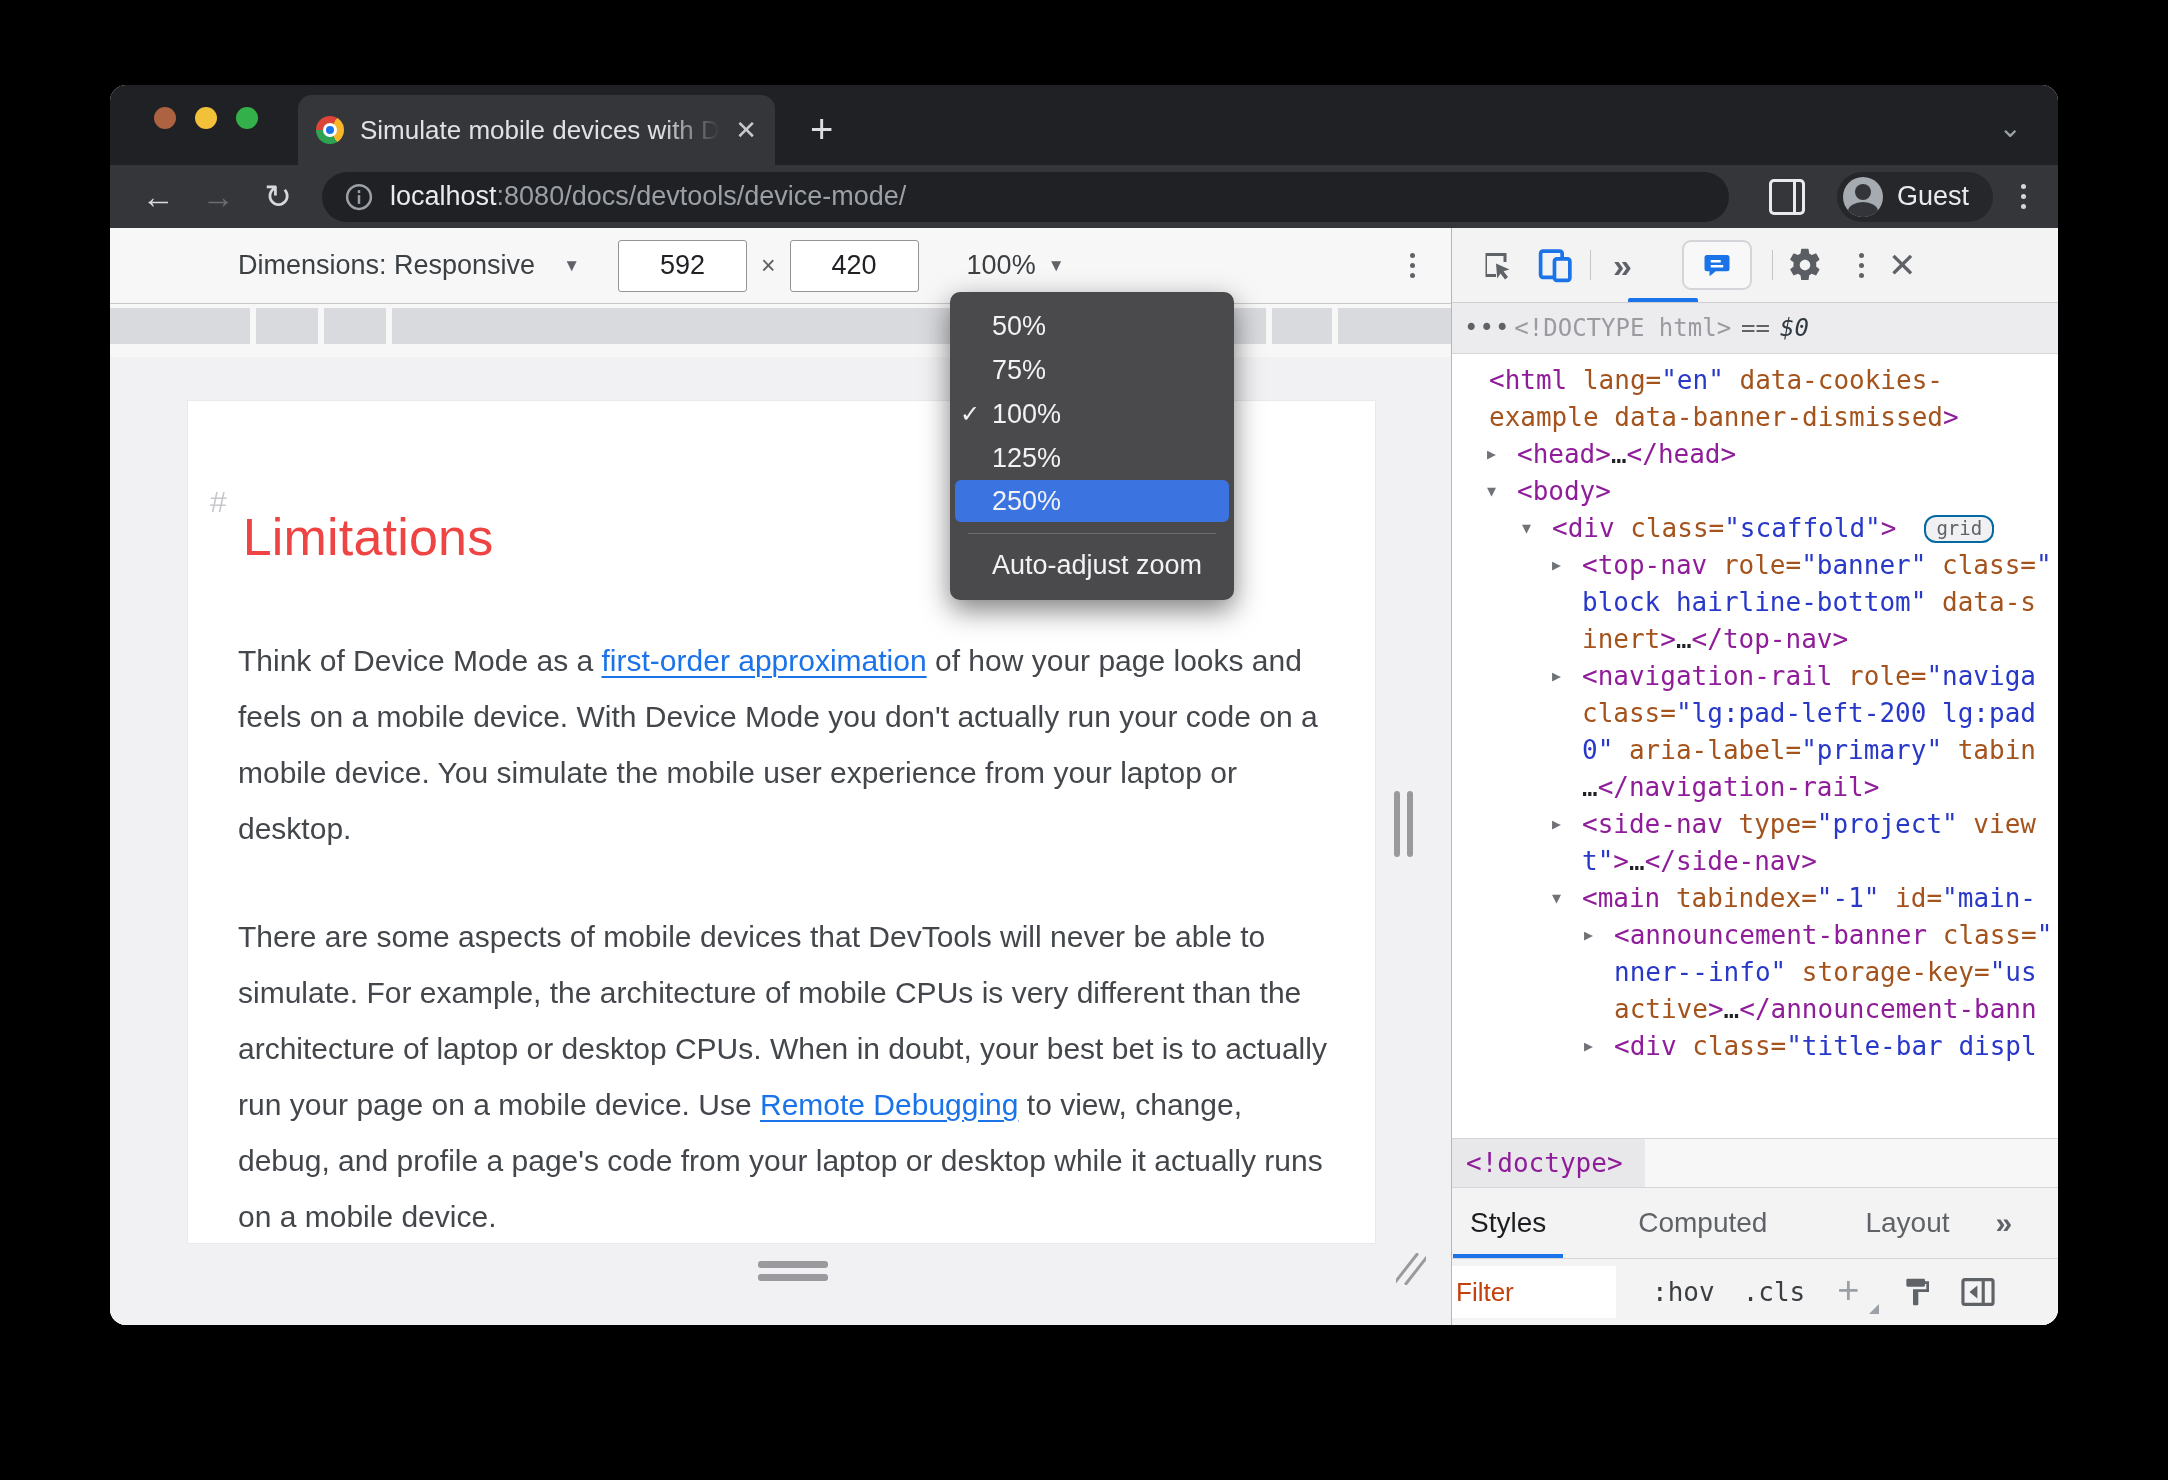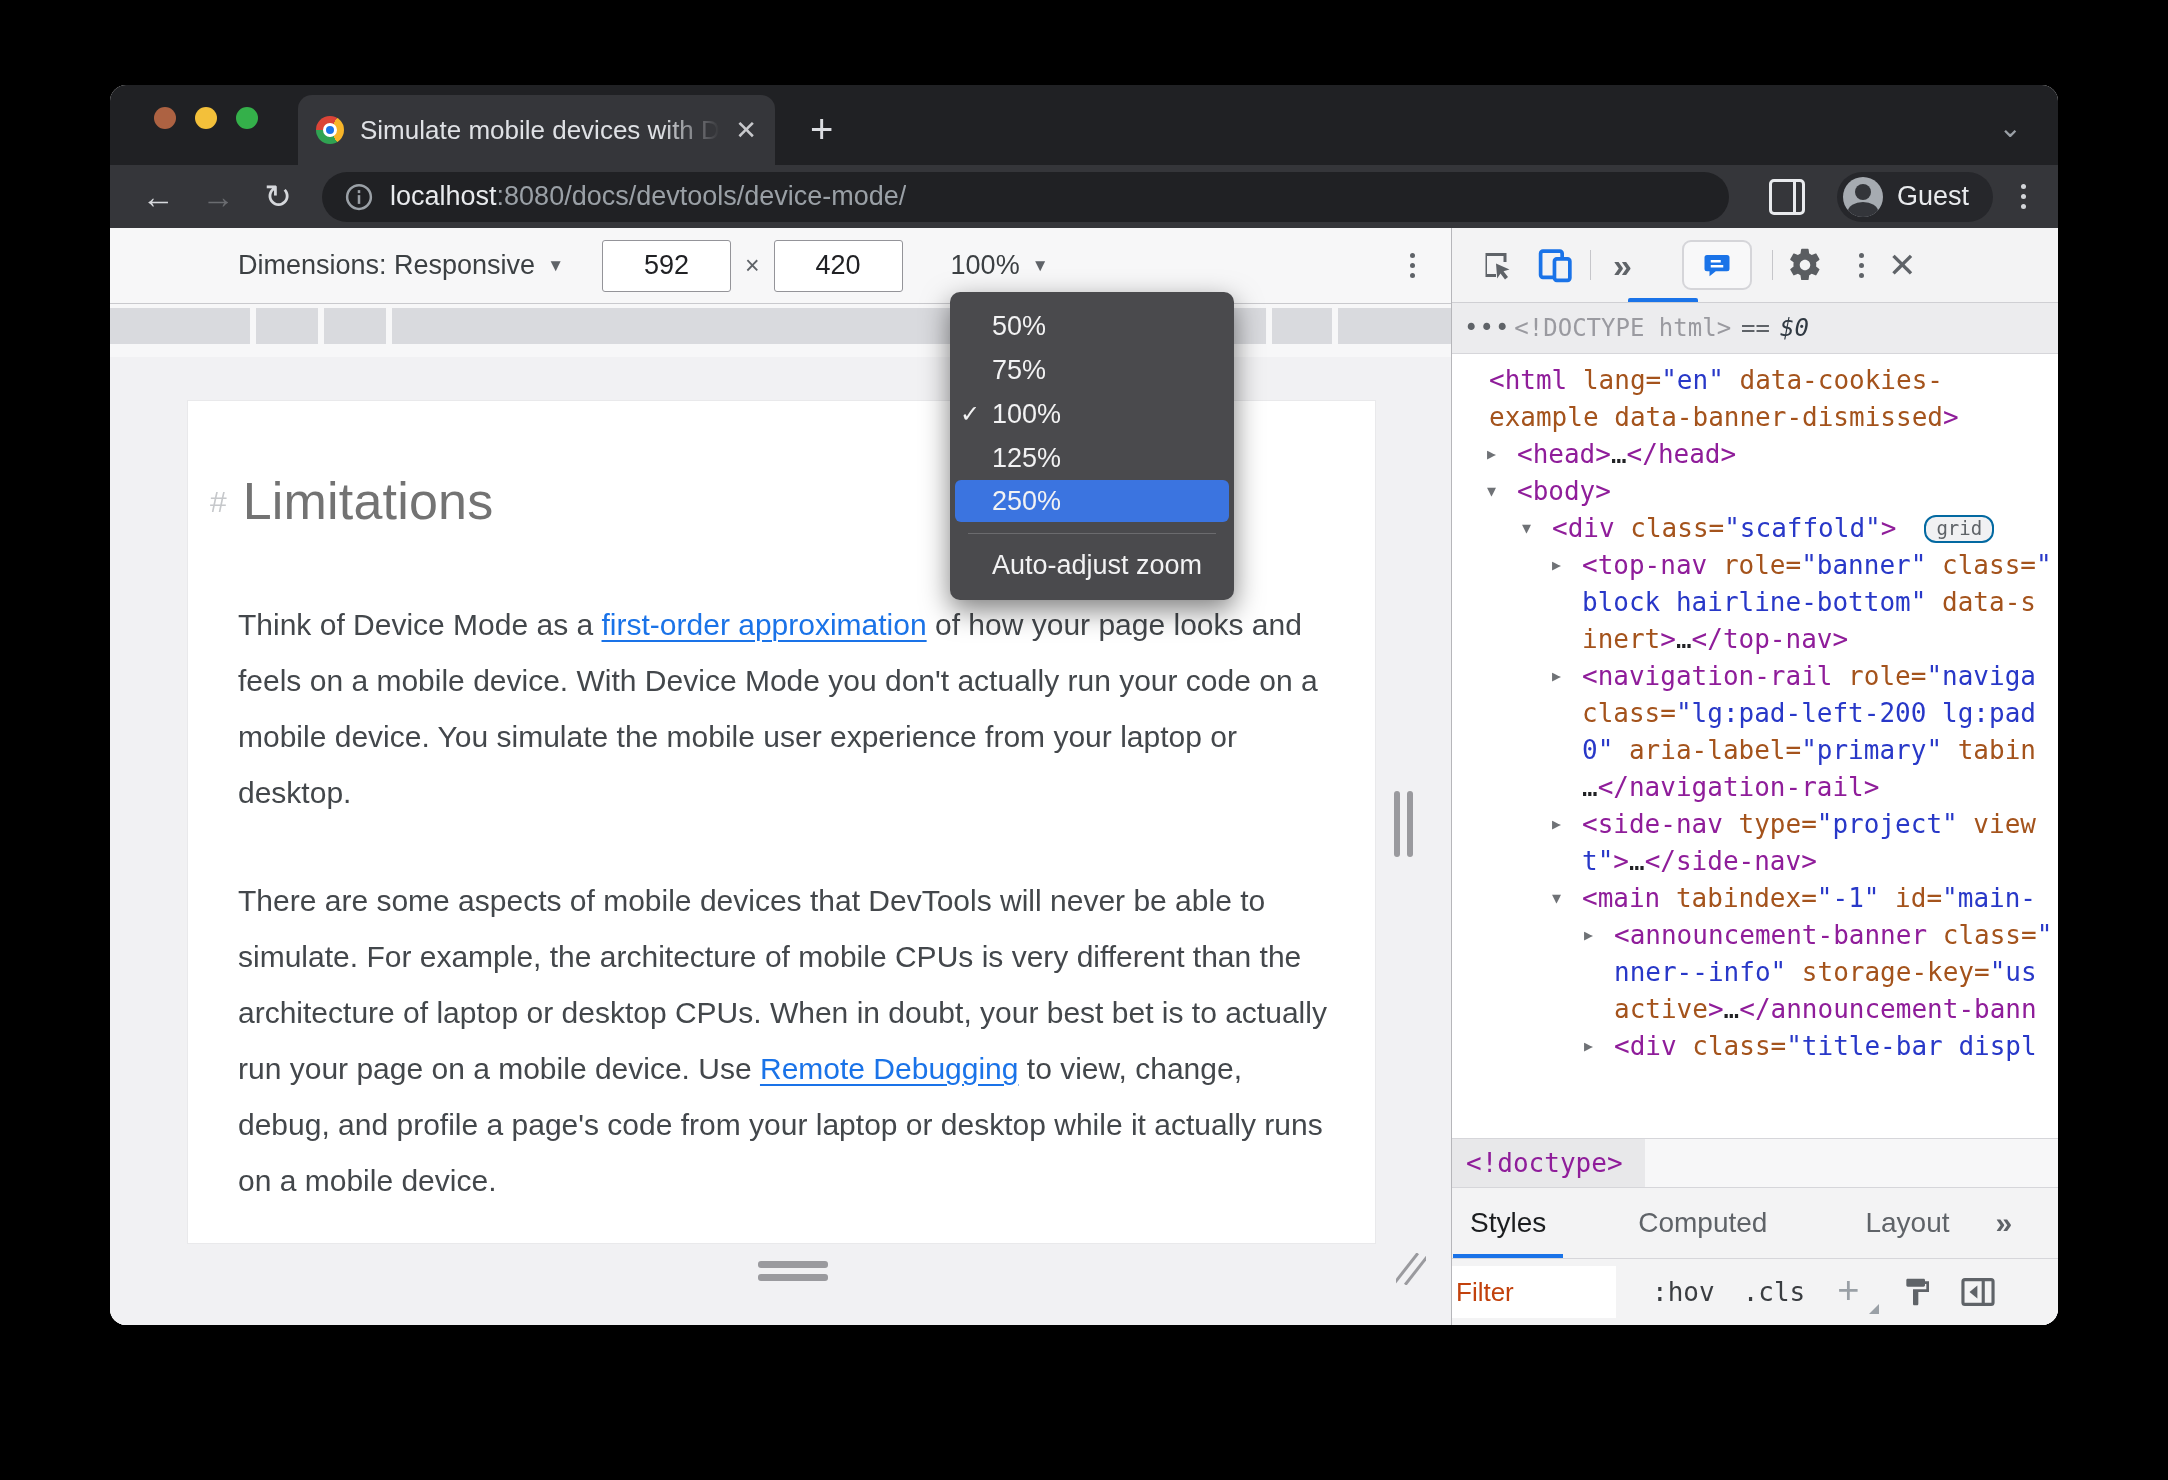--- a/index.html
+++ b/index.html
@@ -44,37 +44,37 @@
   .guest-label{color:#e8eaed;font-size:27px;}
   .kebab{display:flex;flex-direction:column;gap:5px;padding:0 10px;}
   .kebab i{width:5px;height:5px;border-radius:50%;background:#d3d5d9;display:block;}
   .kebab.gray i{background:#5f6368;}
   
   .content{flex:1;display:flex;min-height:0;}
   .left-pane{width:1341px;flex:0 0 auto;display:flex;flex-direction:column;background:#f1f1f3;min-width:0;}
   .right-pane{flex:1;background:#fff;border-left:1px solid #b6b6ba;display:flex;flex-direction:column;min-width:0;}
   
   .dev-toolbar{height:75px;background:#f7f7f8;display:flex;align-items:center;flex:0 0 auto;font-size:27px;color:#3c4043;}
-  .dim-label{margin-left:128px;display:flex;align-items:center;gap:12px;}
+  .dim-label{margin-left:128px;display:flex;align-items:center;gap:28px;}
   .caret{font-size:17px;color:#5f6368;}
   .size-input{width:127px;height:50px;background:#fff;border:1px solid #949499;border-radius:3px;
               text-align:center;font-size:27px;color:#202124;margin-left:38px;display:flex;align-items:center;justify-content:center;}
   .size-x{margin:0 14px;color:#5f6368;font-size:25px;}
   .zoom-label{margin-left:48px;display:flex;align-items:center;gap:12px;}
   .dev-toolbar .kebab{margin-left:auto;margin-right:26px;}
   
   .presets{height:53px;border-top:1px solid #c9c9cd;position:relative;background:#f7f7f8;flex:0 0 auto;}
   .presets i{position:absolute;top:4px;height:36px;background:#d9dade;display:block;}
   
   .vp-area{flex:1;position:relative;background:#f1f1f3;min-height:0;}
   .device-card{position:absolute;left:78px;top:44px;width:1187px;height:842px;background:#fff;
                box-shadow:0 0 0 1px rgba(0,0,0,.03);overflow:hidden;box-sizing:border-box;padding:0 45px 0 50px;}
   .doc-h1{display:flex;align-items:flex-start;margin-top:70px;}
   .hash{color:#c6c8cb;font-size:30px;margin:14px 16px 0 -28px;}
-  .h1-text{font-size:52px;font-weight:500;color:#737373;letter-spacing:.2px;}
+  .h1-text{font-size:52px;font-weight:500;color:#ef4444;letter-spacing:.2px;margin-top:36px;}
   .doc-p{font-size:30px;line-height:56px;color:#43474b;max-width:1140px;margin:66px 0 0 0;}
   .doc-p a{color:#1a73e8;text-decoration:underline;text-decoration-thickness:2px;text-underline-offset:5px;}
   
   .h-right{position:absolute;left:1284px;top:434px;display:flex;gap:7px;}
   .h-right i{width:6px;height:66px;background:#9a9a9e;border-radius:3px;display:block;}
   .h-bottom{position:absolute;left:648px;top:904px;display:flex;flex-direction:column;gap:6px;}
   .h-bottom i{width:70px;height:7px;background:#9a9a9e;border-radius:3px;display:block;}
   .h-corner{position:absolute;left:1286px;top:896px;width:30px;height:32px;overflow:hidden;}
   .h-corner i{position:absolute;width:3px;height:40px;background:#9a9a9e;transform:rotate(38deg);display:block;}
   .h-corner i:first-child{left:8px;top:-4px;}

